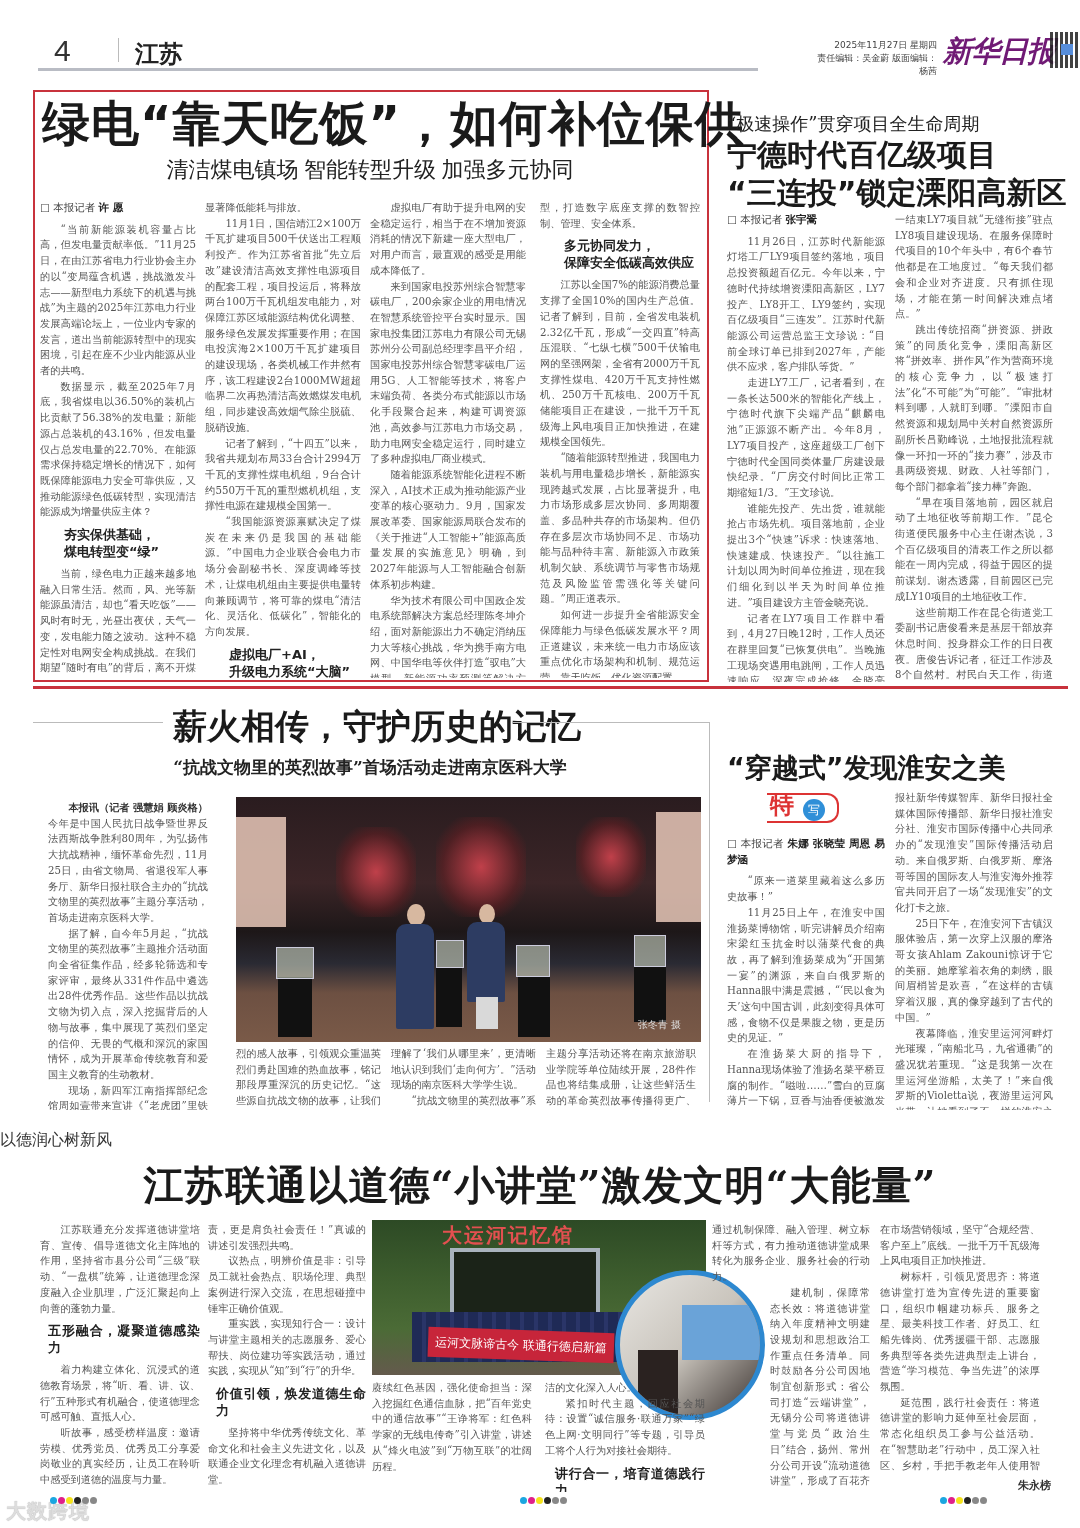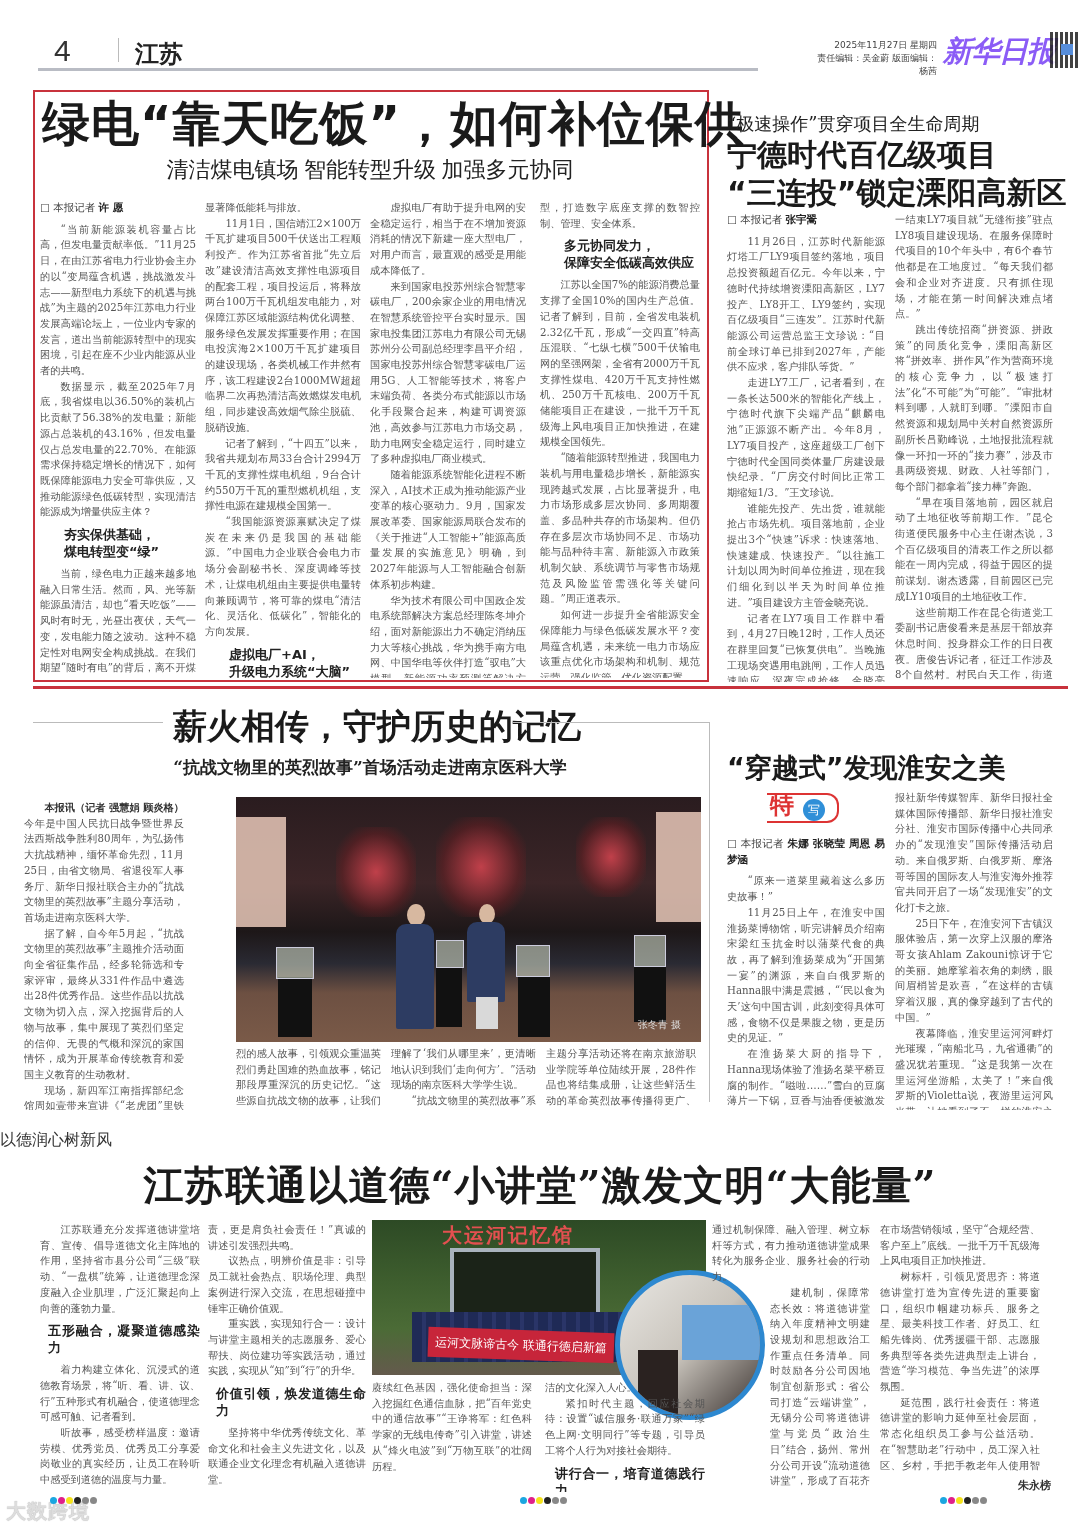--- a/index.html
+++ b/index.html
@@ -3,21 +3,21 @@
 <meta charset="utf-8">
 <style>
 *{box-sizing:border-box;margin:0;padding:0}
 body{width:1080px;height:1528px;background:#fff;font-family:"DejaVu Sans",sans-serif;color:#333;position:relative;overflow:hidden}
 .mast{position:absolute;left:38px;top:0;width:1030px;height:70px}
 .pgnum{position:absolute;left:16px;top:34px;font-size:30px;color:#333;font-family:"Liberation Sans",sans-serif}
 .pgsep{position:absolute;left:80px;top:38px;width:1px;height:24px;background:#bbb}
 .section{position:absolute;left:97px;top:38px;font-size:24px;font-weight:bold;font-family:"DejaVu Serif",serif;color:#222}
 .mastline{position:absolute;left:0;top:68px;width:720px;height:3px;background:#b9bcc4}
 .dateinfo{position:absolute;left:777px;top:39px;font-size:9px;color:#444;text-align:right;line-height:13px;width:122px}
-.logo{position:absolute;left:905px;top:32px;font-size:29px;color:#8b5cf6;font-family:"DejaVu Serif",serif;font-style:italic;font-weight:bold;letter-spacing:-1px}
+.logo{position:absolute;left:905px;top:32px;font-size:29px;color:#701a75;font-family:"DejaVu Serif",serif;font-style:italic;font-weight:bold;letter-spacing:-1px}
 .qr{position:absolute;left:1012px;top:32px;width:34px;height:36px;background:repeating-linear-gradient(90deg,#222 0 3px,#fff 3px 5px),#222;opacity:.85}
 .qr::after{content:"";position:absolute;left:11px;top:12px;width:12px;height:11px;background:#3a7bd5}
 .redbox{position:absolute;left:33px;top:90px;width:676px;height:592px;border:2px solid #c8323c}
 .h1{position:absolute;left:42px;top:92px;font-size:48px;font-weight:bold;color:#1a1a1a;letter-spacing:1px;font-family:"DejaVu Sans",sans-serif}
 .sub1{position:absolute;left:0;width:740px;top:155px;text-align:center;font-size:22px;font-family:Liberation Serif, serif;color:#222}
 .byline{font-size:10.5px;color:#444}
 .byline b{color:#222}
 .col{position:absolute;font-size:10.2px;line-height:15.7px;color:#555;text-align:justify;overflow:hidden;font-family:"DejaVu Serif",serif}
 .col p{text-indent:2em}
 .col h4{font-size:13px;color:#222;font-family:"DejaVu Sans",sans-serif;font-weight:bold;margin:6px 0 6px 24px;line-height:17px;text-indent:0}
@@ -104,21 +104,21 @@
   <p>华为技术有限公司中国政企发电系统部解决方案总经理陈冬坤介绍，面对新能源出力不确定消纳压力大等核心挑战，华为携手南方电网、中国华电等伙伴打造“驭电”大模型、新能源功率预测等解决方案，在电网调度、设备运维、火电无人化等场景落地应用，大幅提升效率与安全性。</p>
 
 </div>
 
 <div class="col" style="left:540px;top:200px;width:160px;height:478px">
   <p style="text-indent:0">型，打造数字底座支撑的数智控制、管理、安全体系。</p>
   <h4 style="white-space:pre-line">多元协同发力，
 保障安全低碳高效供应</h4>
   <p>江苏以全国7%的能源消费总量支撑了全国10%的国内生产总值。记者了解到，目前，全省发电装机2.32亿千瓦，形成“一交四直”特高压混联、“七纵七横”500千伏输电网的坚强网架，全省有2000万千瓦支撑性煤电、420万千瓦支持性燃机、250万千瓦核电、200万千瓦储能项目正在建设，一批千万千瓦级海上风电项目正加快推进，在建规模全国领先。</p>
   <p>“随着能源转型推进，我国电力装机与用电量稳步增长，新能源实现跨越式发展，占比显著提升，电力市场形成多层次协同、多周期覆盖、多品种共存的市场架构。但仍存在多层次市场协同不足、市场功能与品种待丰富、新能源入市政策机制欠缺、系统调节与零售市场规范及风险监管需强化等关键问题。”周正道表示。</p>
-  <p>如何进一步提升全省能源安全保障能力与绿色低碳发展水平？变局蕴含机遇，未来统一电力市场应该重点优化市场架构和机制、规范运营、强化监管，优化资源配置。</p>
+  <p>如何进一步提升全省能源安全保障能力与绿色低碳发展水平？周正道建议，未来统一电力市场应该重点优化市场架构和机制、规范运营、靠天吃饭，优化资源配置。</p>
 
 </div>
 
 <div class="rtop-kicker">“极速操作”贯穿项目全生命周期</div>
 <div class="rtop-h">
   <div>宁德时代百亿级项目</div>
   <div>“三连投”锁定溧阳高新区</div>
 </div>
 <div class="col" style="left:727px;top:212px;width:158px;height:470px">
   <div class="byline"><span>□ 本报记者</span> <b>张宇翯</b></div>
@@ -140,21 +140,21 @@
 <div class="redrule"></div>
 
 <div class="h2wrap">
   <div class="h2line" style="left:0;width:130px"></div>
   <div class="h2">薪火相传，守护历史的记忆</div>
   <div class="h2line" style="left:480px;width:197px"></div>
 </div>
 <div class="vline"></div>
 <div class="sub2">“抗战文物里的英烈故事”首场活动走进南京医科大学</div>
 
-<div class="col" style="left:24px;top:800px;width:160px;height:310px">
+<div class="col" style="left:48px;top:800px;width:160px;height:310px">
   <p><b style="color:#333">本报讯（记者 强慧娟 顾炎格）</b><span>今年是中国人民抗日战争暨世界反法西斯战争胜利80周年，为弘扬伟大抗战精神，缅怀革命先烈，11月25日，由省文物局、省退役军人事务厅、新华日报社联合主办的“抗战文物里的英烈故事”主题分享活动，首场走进南京医科大学。</span></p>
   <p>据了解，自今年5月起，“抗战文物里的英烈故事”主题推介活动面向全省征集作品，经多轮筛选和专家评审，最终从331件作品中遴选出28件优秀作品。这些作品以抗战文物为切入点，深入挖掘背后的人物与故事，集中展现了英烈们坚定的信仰、无畏的气概和深沉的家国情怀，成为开展革命传统教育和爱国主义教育的生动教材。</p>
   <p>现场，新四军江南指挥部纪念馆周如壹带来宣讲《“老虎团”里铁罐子》，揭秘了新四军“老虎团”英勇抗战的传奇故事；南京医科大学学生的朗诵《吹号者》，再现了战场上号角催征的激昂场景；情景宣讲《铃声铃铃爱永恒》，展现了抗战烈士刘贵台战斗至亲的深情故事……</p>
 
 </div>
 
 <div class="photo1">
   <div class="ph-panel" style="left:0;top:20px;width:50px;height:110px"></div>
   <div class="ph-panel" style="left:420px;top:15px;width:45px;height:110px"></div>
   <div class="ph-glow" style="left:100px;top:30px;width:80px;height:90px"></div>
@@ -205,21 +205,21 @@
   <p>夜幕降临，淮安里运河河畔灯光璀璨，“南船北马，九省通衢”的盛况犹若重现。“这是我第一次在里运河坐游船，太美了！”来自俄罗斯的Violetta说，夜游里运河风光带，让她看到了不一样的淮安之美。</p>
 
 </div>
 
 <div class="kicker3">以德润心树新风</div>
 <div class="h3">江苏联通以道德“小讲堂”激发文明“大能量”</div>
 
 <div class="col" style="left:40px;top:1222px;width:160px;height:268px">
   <p>江苏联通充分发挥道德讲堂培育、宣传、倡导道德文化主阵地的作用，坚持省市县分公司“三级”联动、“一盘棋”统筹，让道德理念深度融入企业肌理，广泛汇聚起向上向善的蓬勃力量。</p>
   <h4 style="margin-left:8px">五形融合，凝聚道德感染力</h4>
-  <p>着力构建立体化、沉浸式的道德教育场景，将“听、看、讲、议、行”五种形式有机融合，使道德理念可感可触、记者看到。</p>
+  <p>着力构建立体化、沉浸式的道德教育场景，将“听、看、讲、议、行”五种形式有机融合，使道德理念可感可触、直抵人心。</p>
   <p>听故事，感受榜样温度：邀请劳模、优秀党员、优秀员工分享爱岗敬业的真实经历，让员工在聆听中感受到道德的温度与力量。</p>
   <p>看影像，深化情感共鸣：精心选取与主题相关的优质短片、微电影等视听材料，将抽象的道德规范具体化、形象化。</p>
 
 </div>
 <div class="col" style="left:208px;top:1222px;width:158px;height:268px">
   <p style="text-indent:0">责，更是肩负社会责任！”真诚的讲述引发强烈共鸣。</p>
   <p>议热点，明辨价值是非：引导员工就社会热点、职场伦理、典型案例进行深入交流，在思想碰撞中锤牢正确价值观。</p>
   <p>重实践，实现知行合一：设计与讲堂主题相关的志愿服务、爱心帮扶、岗位建功等实践活动，通过实践，实现从“知”到“行”的升华。</p>
   <h4 style="margin-left:8px">价值引领，焕发道德生命力</h4>
   <p>坚持将中华优秀传统文化、革命文化和社会主义先进文化，以及联通企业文化理念有机融入道德讲堂。</p>

